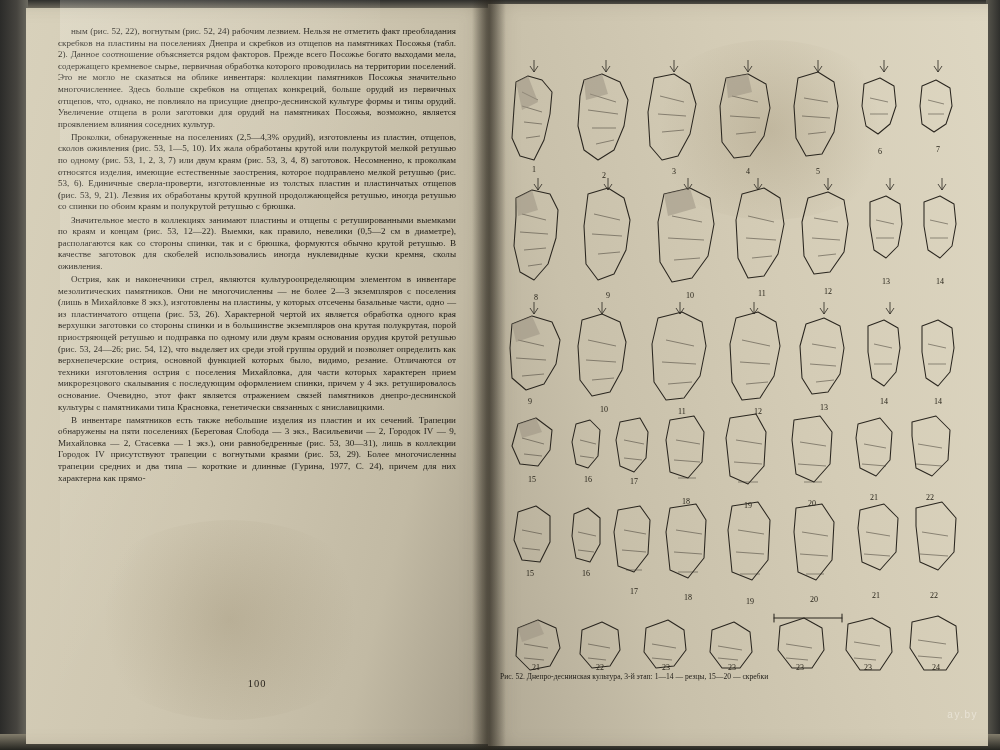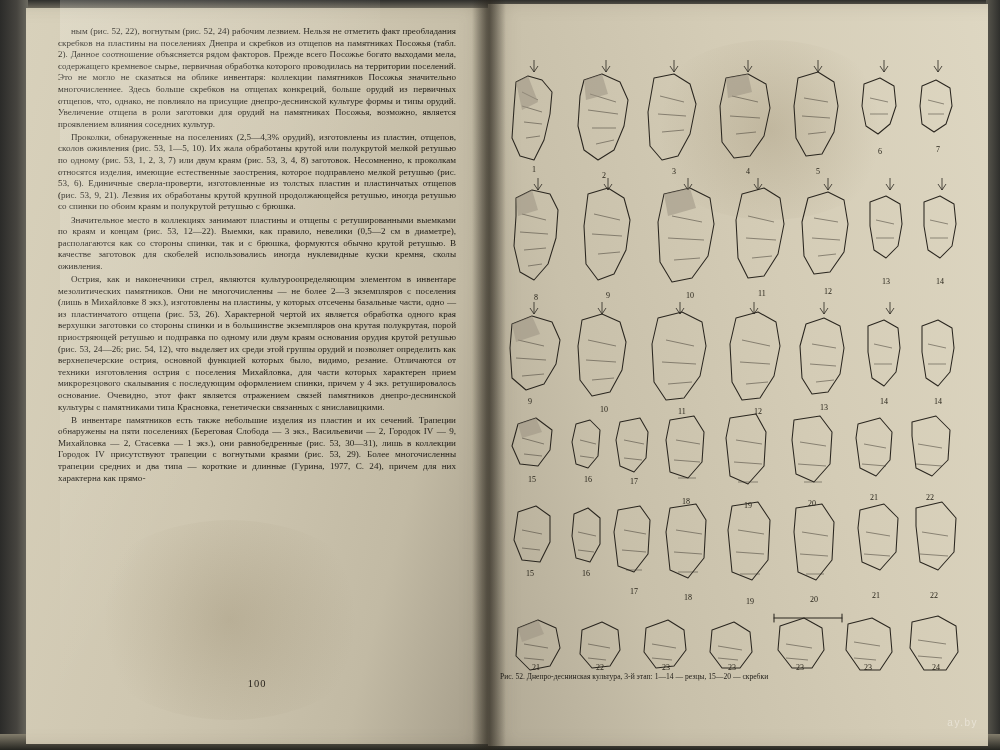--- a/index.html
+++ b/index.html
@@ -64,21 +64,21 @@
   
   .figwrap{
     position:absolute;left:498px;top:52px;width:478px;height:620px;
   }
   .figsvg{display:block;width:478px;height:620px;}
   .figcap{
     position:absolute;left:500px;top:672px;width:472px;
     font-size:7.6px;line-height:9.4px;color:#24211b;
   }
   .watermark{
-    position:absolute;right:22px;bottom:22px;
+    position:absolute;right:22px;bottom:30px;
     font-family:"Liberation Sans", sans-serif;
     font-size:10px;color:rgba(245,243,235,.55);
     letter-spacing:1.5px;
   }
   .arrowrow{pointer-events:none;}
   .glare{
     position:absolute;left:60px;top:0;width:320px;height:750px;
     background:linear-gradient(120deg,rgba(255,255,250,.20) 0%,rgba(255,255,250,0) 55%);
     pointer-events:none;
   }

